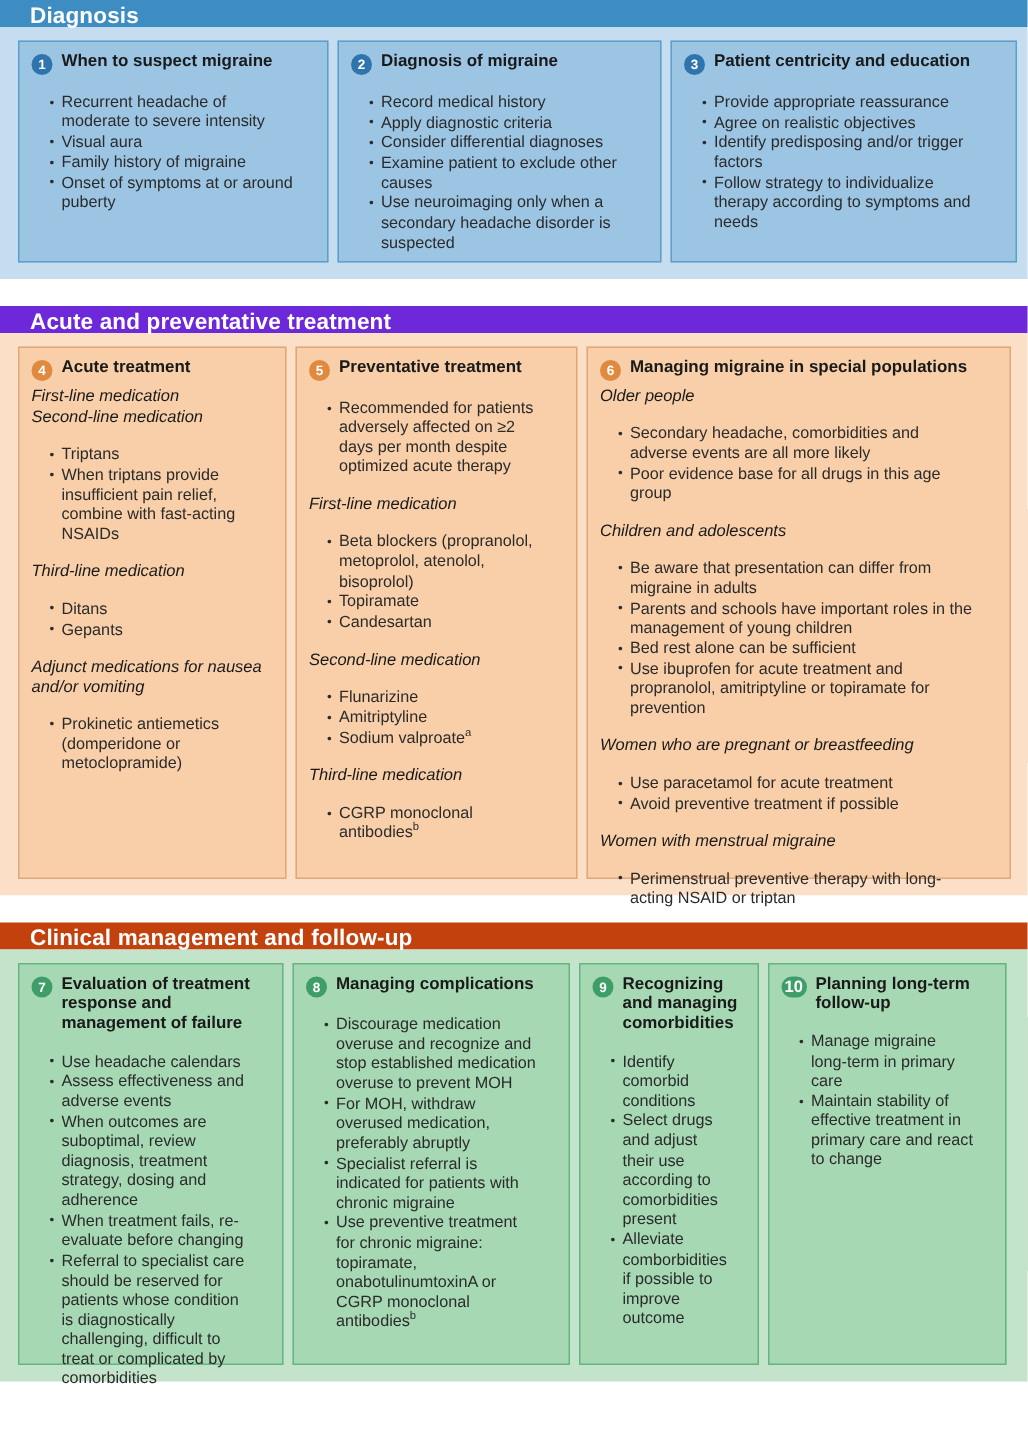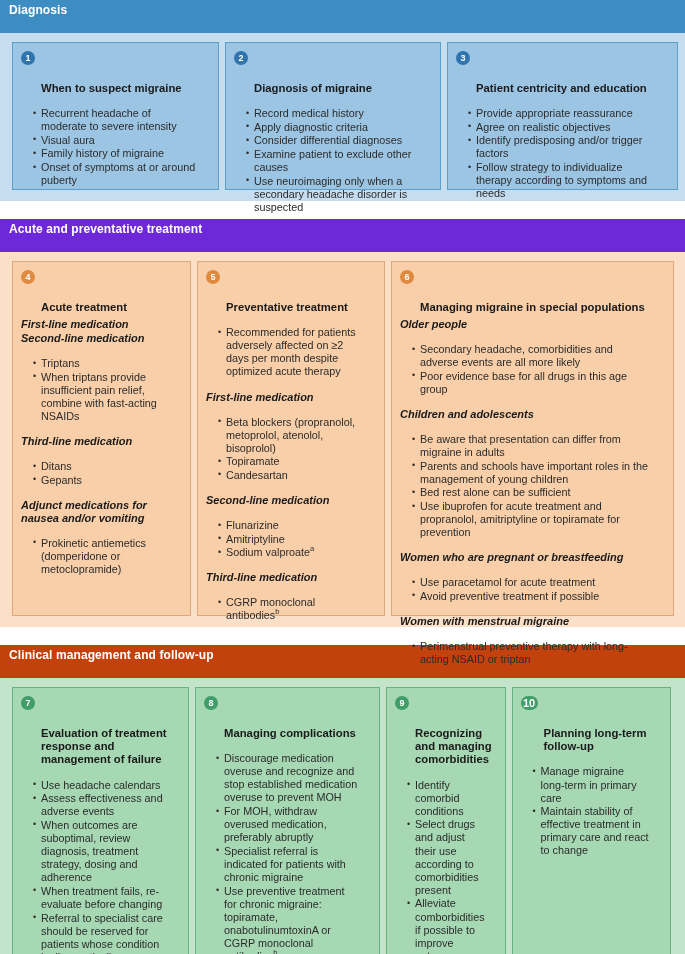--- a/index.html
+++ b/index.html
@@ -21,24 +21,24 @@
     height: 954px;
     background: #ffffff;
   }
 
   .section {
     width: 685px;
     box-sizing: border-box;
   }
 
   .section-header {
-    height: 33px;
+    height: 18px;
     line-height: 21px;
-    padding-left: 9px;
-    font-size: 12px;
+    padding-left: 20px;
+    font-size: 15px;
     font-weight: bold;
     color: #ffffff;
     letter-spacing: 0.1px;
     box-sizing: border-box;
   }
 
   .section-body {
     display: flex;
     box-sizing: border-box;
     padding: 9px 12px 11px 12px;
@@ -76,26 +76,25 @@
     width: 17px;
     border-radius: 8px;
     font-size: 11px;
   }
 
   .card-title-text {
     font-size: 11.3px;
     font-weight: bold;
     color: #1a1a1a;
     line-height: 13.2px;
-    margin-top: 32px;
   }
 
   .subhead {
     font-size: 11px;
-    font-weight: bold;
+    font-weight: normal;
     font-style: italic;
     color: #1a1a1a;
     line-height: 13px;
     margin: 1px 0 0 0;
   }
 
   ul.bullets {
     list-style: none;
     margin: 12px;
     padding: 0;

